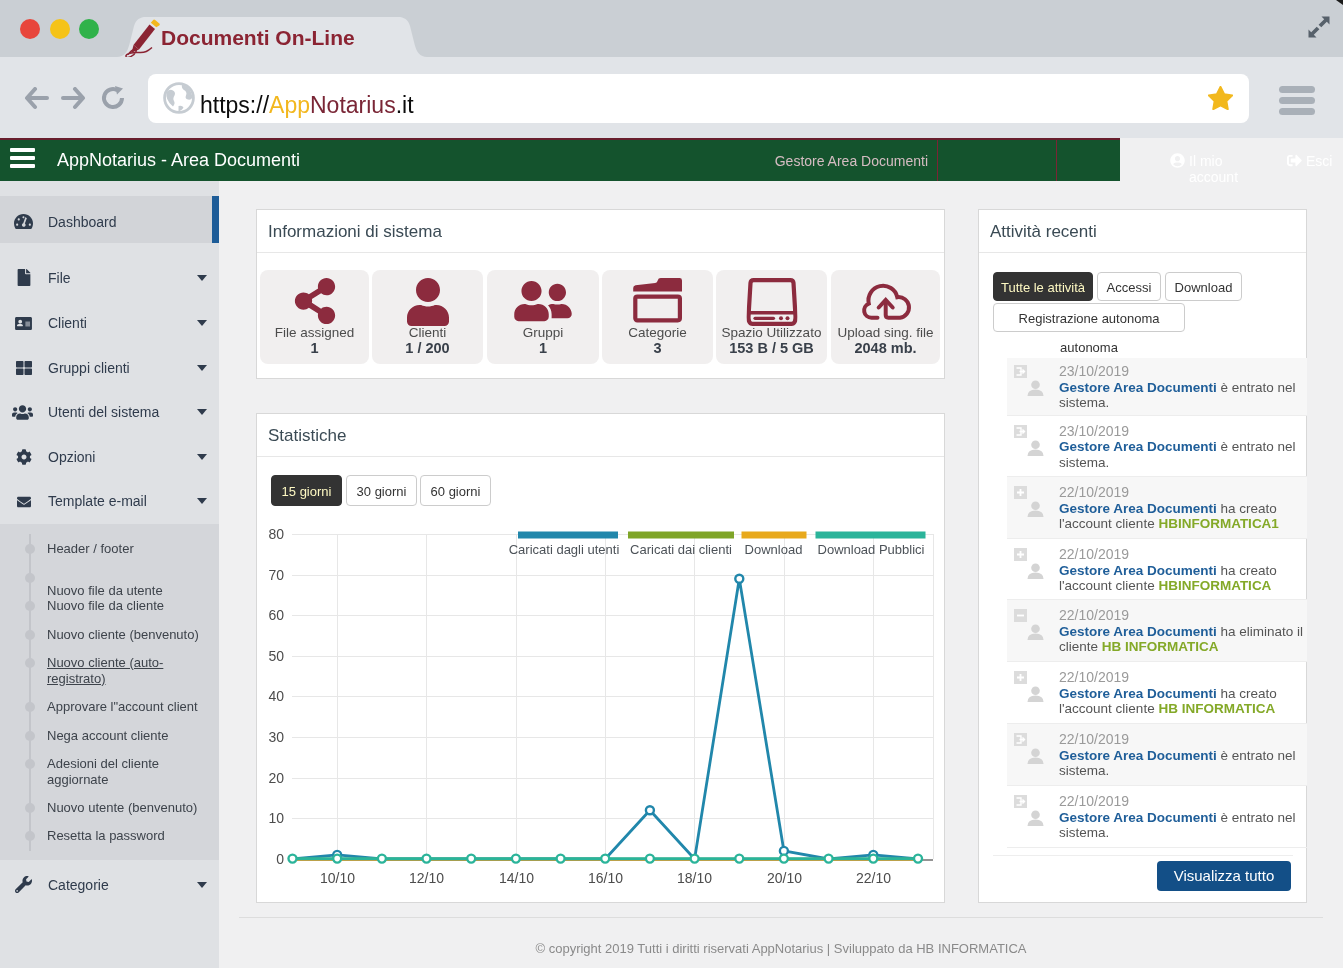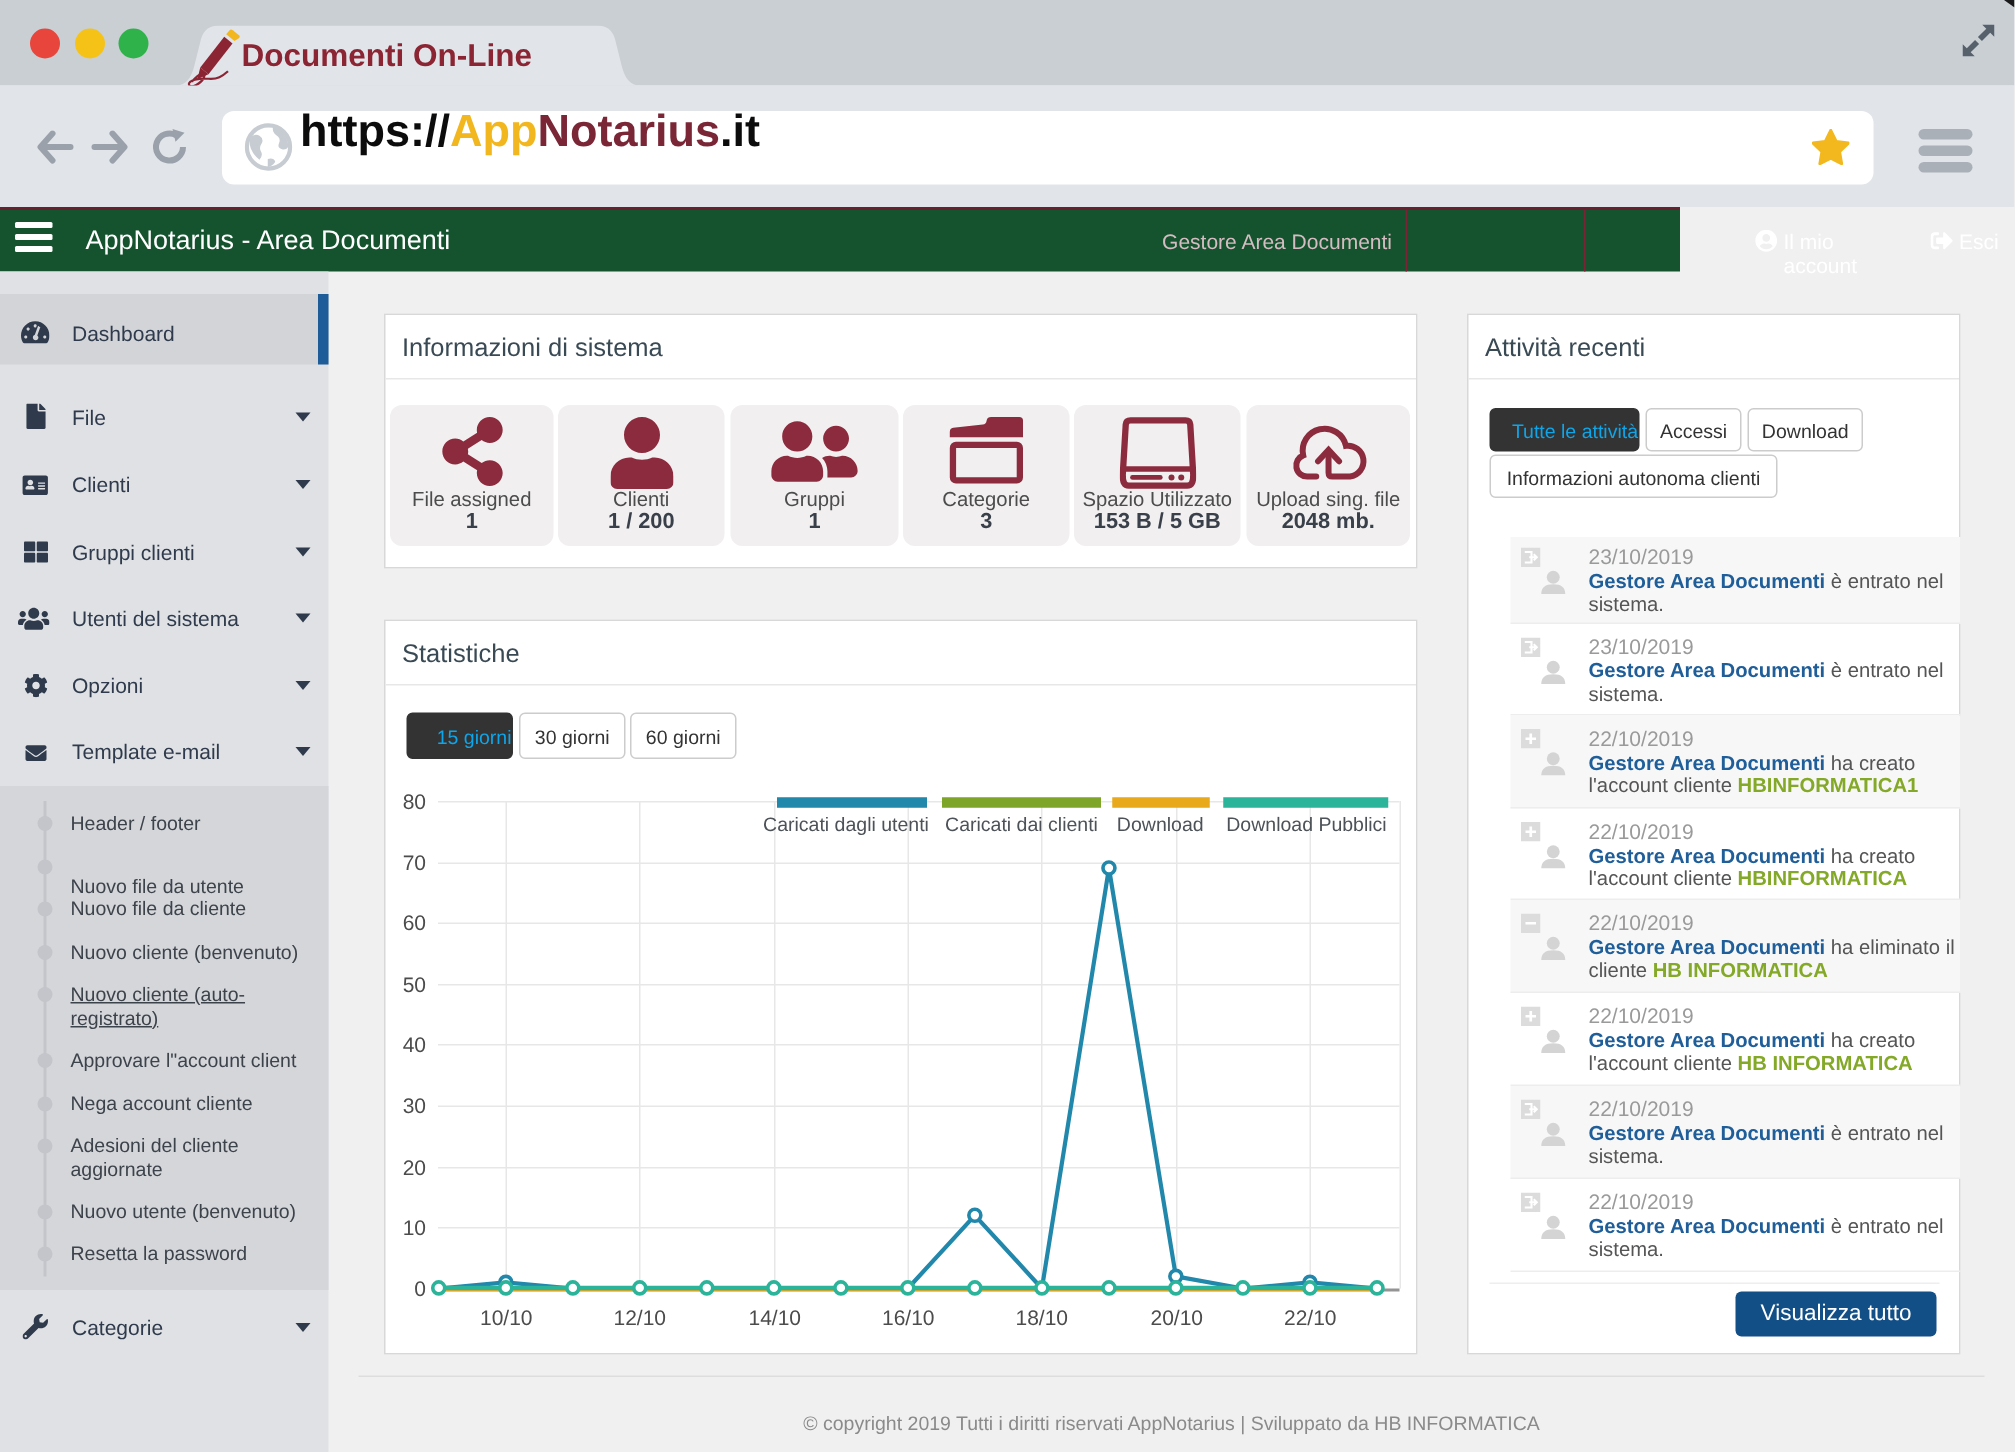--- a/index.html
+++ b/index.html
@@ -6,21 +6,21 @@
 html,body { width:1343px; height:968px; overflow:hidden; }
 body { font-family:"Liberation Sans", sans-serif; position:relative; background:#f0f0f1; }
 
 
 #topbar { position:absolute; top:0; left:0; width:1343px; height:57px; background:#cacfd4; }
 .dot { position:absolute; top:19px; width:20px; height:20px; border-radius:50%; }
 #tab { position:absolute; top:17px; left:119px; width:304px; height:40px; }
 #tab .tabtitle { position:absolute; left:42px; top:9px; font-size:21px; font-weight:bold; color:#8b2433; }
 #urlrow { position:absolute; top:57px; left:0; width:1343px; height:81px; background:#e1e4e8; }
 #urlpill { position:absolute; top:17px; left:148px; width:1101px; height:49px; background:#fff; border-radius:8px; }
-#urltext { position:absolute; top:14px; left:200px; font-size:30px; font-weight:bold; color:#0c0c0c; }
+#urltext { position:absolute; top:35px; left:200px; font-size:23px; font-weight:normal; color:#0c0c0c; }
 #urltext .y { color:#f2b71e; } #urltext .m { color:#7a2636; }
 
 
 #appbar { position:absolute; top:138px; left:0; width:1120px; height:43px; background:#14532d; border-top:2px solid #681f2e; }
 #appbar .title { position:absolute; left:57px; top:10px; color:#fff; font-size:18px; }
 .hbar { position:absolute; left:10px; width:25px; height:4px; background:#fff; border-radius:1px; }
 .hsep { position:absolute; top:0; width:1px; height:41px; background:#7b2435; }
 .hitem { position:absolute; top:13px; font-size:14px; color:#fff; }
 
 
@@ -41,21 +41,21 @@
 .phead { position:absolute; left:0; top:0; width:100%; height:43px; border-bottom:1px solid #e7e7e7; }
 
 
 .card { position:absolute; top:60px; height:94px; background:#f1efef; border-radius:8px; text-align:center; color:#4c4c4c; font-size:13.5px; }
 .card .clabel { position:absolute; width:100%; top:55px; }
 .card .val { position:absolute; width:100%; top:69.5px; font-weight:bold; color:#39404a; font-size:14.5px; }
 .card svg { position:absolute; top:8px; left:50%; transform:translateX(-50%); }
 
 
 .btn { position:absolute; font-size:13px; color:#333; background:#fff; border:1px solid #ccc; border-radius:4px; text-align:center; }
-.btn.on { background:#333; color:#0ea5e9; border-color:#333;text-align:right; }
+.btn.on { background:#333; color:#fef9c3; border-color:#333; }
 
 
 .act { position:absolute; left:28px; width:300px; font-size:13.5px; line-height:15.5px; color:#555; border-bottom:1px solid #ededed; }
 .act.odd { background:#f7f7f7; }
 .act .date { color:#9a9a9a; font-size:14px; }
 .act .who { color:#1f5e99; font-weight:bold; }
 .act .grn { color:#84a928; font-weight:bold; }
 .acticon { position:absolute; left:7px; top:7px; }
 .actperson { position:absolute; left:20px; top:22px; }
 .acttext { position:absolute; left:52px; top:6px; width:250px; white-space:nowrap; }
@@ -359,21 +359,21 @@
     </g>
   </svg>
 </div>
 
 <div class="panel" id="panel-act" style="left:978px; top:209px; width:329px; height:694px;">
   <div class="phead"></div>
   <div class="ptitle">Attività recenti</div>
   <div class="btn on" style="left:14px; top:62px; width:100px; height:29px; line-height:29px;">Tutte le attività</div>
   <div class="btn" style="left:118px; top:62px; width:64px; height:29px; line-height:29px;">Accessi</div>
   <div class="btn" style="left:186px; top:62px; width:77px; height:29px; line-height:29px;">Download</div>
-  <div class="btn" style="left:14px; top:93px; width:192px; height:29px; line-height:29px;">Informazioni autonoma clienti</div>
+  <div class="btn" style="left:14px; top:93px; width:192px; height:29px; line-height:29px;">Registrazione autonoma autonoma</div>
   <div class="act odd" style="top:148px; height:57.5px;">
     <svg class="acticon" width="13" height="13">
         <rect width="13" height="13" fill="#dcdcdc"></rect>
         <path d="M2.5 3 L7 3 L7 10 L2.5 10" fill="none" stroke="#fff" stroke-width="1.4"></path>
         <path d="M10.5 6.5 L5.5 6.5 M8.5 4.5 L10.5 6.5 L8.5 8.5" fill="none" stroke="#fff" stroke-width="1.4"></path>
       </svg>
     <svg class="actperson" width="17" height="16">
         <circle cx="8.5" cy="4.8" r="4.3" fill="#d4d4d4"></circle>
         <path d="M0.5 16 Q0.5 9.5 8.5 9.5 Q16.5 9.5 16.5 16 Z" fill="#d4d4d4"></path>
       </svg>

